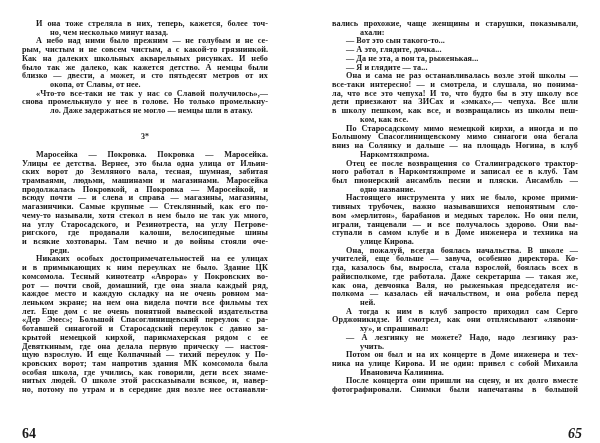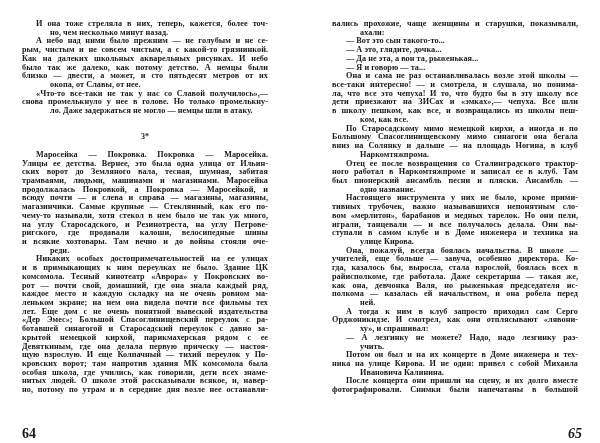--- a/index.html
+++ b/index.html
@@ -23,21 +23,21 @@
 </head>
 <body>
 
 <div class="page left">
   <div class="col" id="left-col">
       <span class="ln ind">И она тоже стреляла в них, теперь, кажется, более точ-</span>
       <span class="ln last">но, чем несколько минут назад.</span>
       <span class="ln ind">А небо над ними было прежним — не голубым и не се-</span>
       <span class="ln">рым, чистым и не совсем чистым, а с какой-то грязнинкой.</span>
       <span class="ln">Как на далеких школьных акварельных рисунках. И небо</span>
-      <span class="ln">было так же далеко, как потому детство. А немцы были</span>
+      <span class="ln">было так же далеко, как кажется детство. А немцы были</span>
       <span class="ln">близко — двести, а может, и сто пятьдесят метров от их</span>
       <span class="ln last">окопа, от Славы, от нее.</span>
       <span class="ln ind">«Что-то все-таки не так у нас со Славой получилось»,—</span>
       <span class="ln">снова промелькнуло у нее в голове. Но только промелькну-</span>
       <span class="ln last">ло. Даже задержаться не могло — немцы шли в атаку.</span>
       <span class="ln blank"></span>
       <span class="ln blank"></span>
       <span class="ln head">3*</span>
       <span class="ln blank"></span>
       <span class="ln ind">Маросейка — Покровка.   Покровка — Маросейка.</span>
@@ -72,39 +72,39 @@
   <div class="pnum">64</div>
 </div>
 
 <div class="page right">
   <div class="col" id="right-col">
       <span class="ln">вались прохожие, чаще женщины и старушки, показывали,</span>
       <span class="ln last">ахали:</span>
       <span class="ln dash">— Вот это сын такого-то...</span>
       <span class="ln dash">— А это, глядите, дочка...</span>
       <span class="ln dash">— Да не эта, а вон та, рыженькая...</span>
-      <span class="ln dash">— Я и говорю — та...</span>
+      <span class="ln dash">— Я и глядите — та...</span>
       <span class="ln ind">Она и сама не раз останавливалась возле этой школы —</span>
       <span class="ln">все-таки интересно! — и смотрела, и слушала, но понима-</span>
       <span class="ln">ла, что все это чепуха! И то, что будто бы в эту школу все</span>
       <span class="ln">дети приезжают на ЗИСах и «эмках»,— чепуха. Все шли</span>
       <span class="ln">в школу пешком, как все, и возвращались из школы пеш-</span>
       <span class="ln last">ком, как все.</span>
       <span class="ln ind">По Старосадскому мимо немецкой кирхи, а иногда и по</span>
       <span class="ln">Большому Спасоглинищевскому мимо синагоги она бегала</span>
       <span class="ln">вниз на Солянку и дальше — на площадь Ногина, в клуб</span>
       <span class="ln last">Наркомтяжпрома.</span>
       <span class="ln ind">Отец ее после возвращения со Сталинградского трактор-</span>
       <span class="ln">ного работал в Наркомтяжпроме и записал ее в клуб. Там</span>
       <span class="ln">был пионерский ансамбль песни и пляски. Ансамбль —</span>
       <span class="ln last">одно название.</span>
       <span class="ln ind">Настоящего инструмента у них не было, кроме прими-</span>
       <span class="ln">тивных трубочек, важно называвшихся непонятным сло-</span>
       <span class="ln">вом «мерлитон», барабанов и медных тарелок. Но они пели,</span>
-      <span class="ln">играли, танцевали — и все получалось делала. Они вы-</span>
+      <span class="ln">играли, танцевали — и все получалось здорово. Они вы-</span>
       <span class="ln">ступали в самом клубе и в Доме инженера и техника на</span>
       <span class="ln last">улице Кирова.</span>
       <span class="ln ind">Она, пожалуй, всегда боялась начальства. В школе —</span>
       <span class="ln">учителей, еще больше — завуча, особенно директора. Ко-</span>
       <span class="ln">гда, казалось бы, выросла, стала взрослой, боялась всех в</span>
       <span class="ln">райисполкоме, где работала. Даже секретарша — такая же,</span>
       <span class="ln">как она, девчонка Валя, но рыженькая председателя ис-</span>
       <span class="ln">полкома — казалась ей начальством, и она робела перед</span>
       <span class="ln last">ней.</span>
       <span class="ln ind">А тогда к ним в клуб запросто приходил сам Серго</span>

